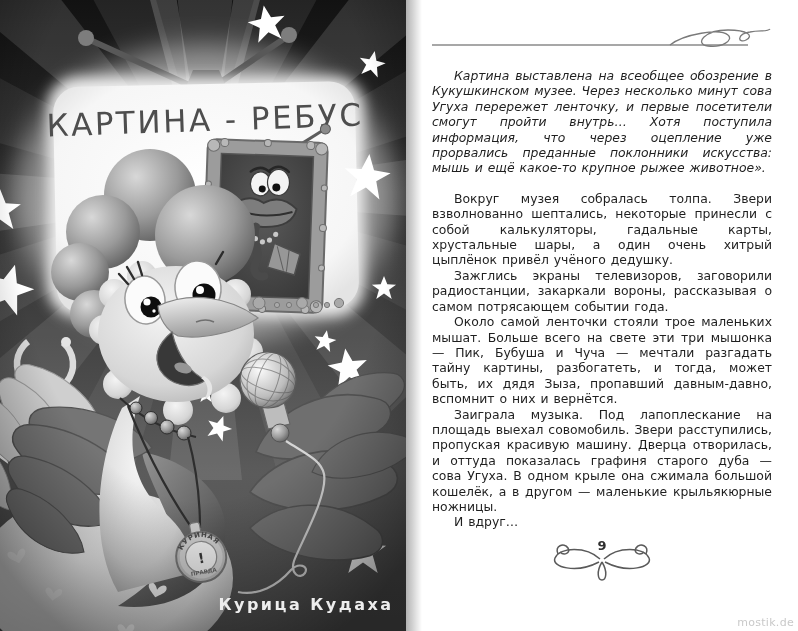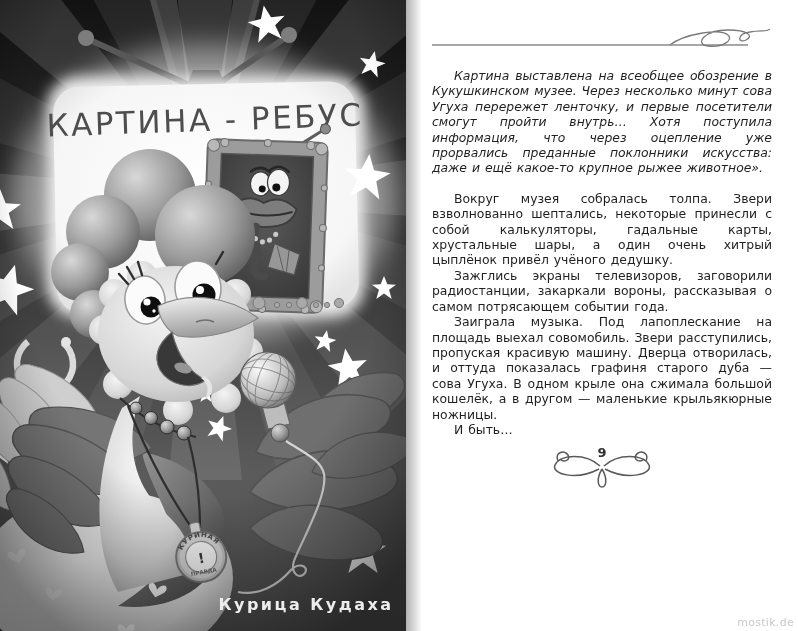--- a/index.html
+++ b/index.html
@@ -352,25 +352,26 @@
   <div id="right-page">
     <div class="gutter"></div>
 
     <svg class="header-rule" viewBox="0 0 340 32">
       <line x1="0" y1="21" x2="316" y2="21" stroke="#8a8a8a" stroke-width="1.6"></line>
       <path d="M238,21 C 252,10 288,4 296,11 C 302,16 290,24 276,22 C 262,20 272,6 296,6
                C 316,6 322,12 314,16 C 306,20 304,10 318,8 C 328,6 336,8 338,5" fill="none" stroke="#7a7a7a" stroke-width="1.3"></path>
     </svg>
 
     <div class="bodytext">
-      <p class="para lead">Картина выставлена на всеобщее обозрение в Кукушкинском музее. Через несколько минут сова Угуха перережет ленточку, и первые посетители смогут пройти внутрь… Хотя поступила информация, что через оцепление уже прорвались преданные поклонники искусства: даже и ещё какое-то крупное рыжее животное».</p>
+      <p class="para lead">Картина выставлена на всеобщее обозрение в Кукушкинском музее. Через несколько минут сова Угуха перережет ленточку, и первые посетители смогут пройти внутрь… Хотя поступила информация, что через оцепление уже прорвались преданные поклонники искусства: мышь и ещё какое-то крупное рыжее животное».</p>
       <p class="para">Вокруг музея собралась толпа. Звери взволнованно шептались, некоторые принесли с собой калькуляторы, гадальные карты, хрустальные шары, а один очень хитрый цыплёнок привёл учёного дедушку.</p>
       <p class="para">Зажглись экраны телевизоров, заговорили радиостанции, закаркали вороны, рассказывая о самом потрясающем событии года.</p>
+      <p class="para">Около самой ленточки стояли трое маленьких мышат. Больше всего на свете эти три мышонка — Пик, Бубуша и Чуча — мечтали разгадать тайну картины, разбогатеть, и тогда, может быть, их дядя Зыза, пропавший давным-давно, вспомнит о них и вернётся.</p>
       <p class="para">Заиграла музыка. Под лапоплескание на площадь выехал совомобиль. Звери расступились, пропуская красивую машину. Дверца отворилась, и оттуда показалась графиня старого дуба — сова Угуха. В одном крыле она сжимала большой кошелёк, а в другом — маленькие крыльякюрные ножницы.</p>
-      <p class="para">И  быть…</p>
+      <p class="para">И  вдруг…</p>
     </div>
 
     <div class="pageno-block">
       <svg width="120" height="54" viewBox="0 0 120 54">
         <text x="60" y="16" text-anchor="middle" font-size="13" font-weight="bold" fill="#2f2f2f">9</text>
         <g fill="none" stroke="#5a5a5a" stroke-width="1.5">
           <path d="M58,25 C 44,12 18,13 13,24 C 9,33 34,40 57,28"></path>
           <path d="M62,25 C 76,12 102,13 107,24 C 111,33 86,40 63,28"></path>
           <path d="M16,20 C 12,12 22,8 26,14 C 29,19 22,22 18,18"></path>
           <path d="M104,20 C 108,12 98,8 94,14 C 91,19 98,22 102,18"></path>

